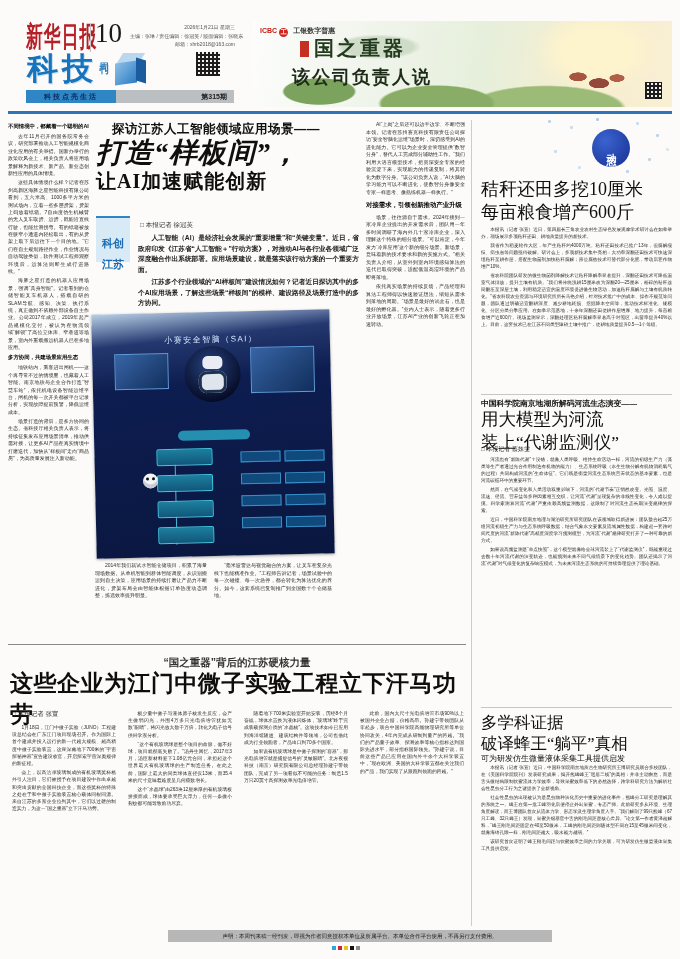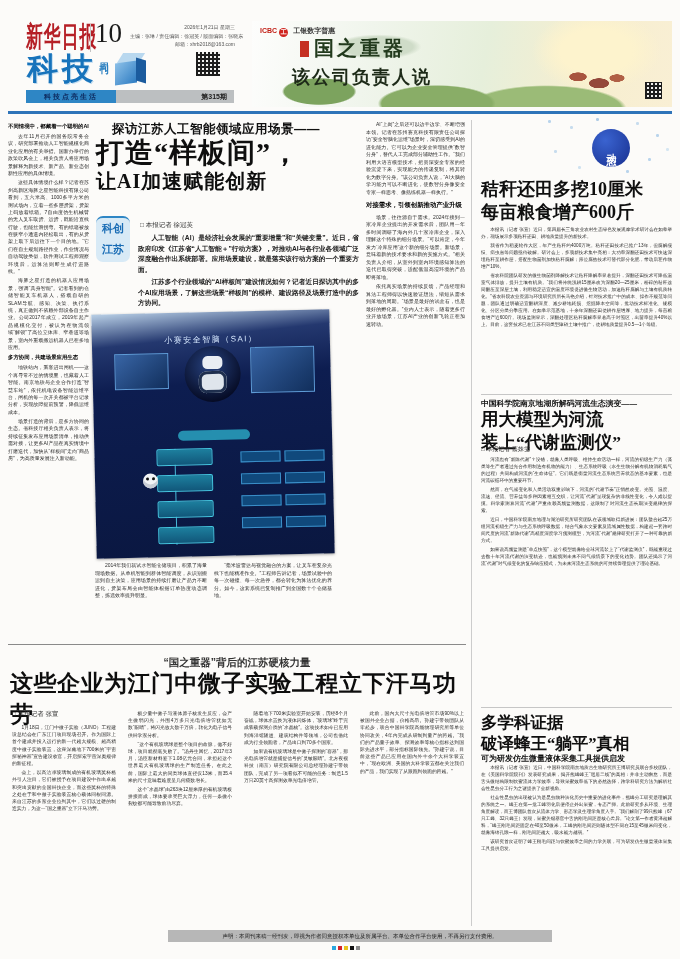--- a/index.html
+++ b/index.html
@@ -53,24 +53,24 @@
   .ad-village{position:absolute;right:46px;bottom:12px;width:60px;height:26px;
       background:
       radial-gradient(14px 7px at 20% 30%, #a8553f 0 60%, transparent 65%),
       radial-gradient(16px 8px at 55% 55%, #94483a 0 60%, transparent 65%),
       radial-gradient(12px 6px at 85% 35%, #b06046 0 60%, transparent 65%);}
   .qr2{right:10px;bottom:8px;width:17px;height:17px;position:absolute;}
   
   .main-rule{left:8px;top:111px;width:664px;height:3px;background:#2f74b9;}
   
   .kicker-f{left:112px;top:121px;font-size:12.5px;font-weight:bold;color:#111;letter-spacing:0.5px;}
-  .hl1{left:96px;top:134px;font-size:28px;font-weight:bold;color:#0f0f0f;letter-spacing:1px;}
+  .hl1{left:96px;top:134px;font-size:28px;font-weight:bold;color:#0f0f0f;letter-spacing:1px;font-style:italic;}
   .hl2{left:96px;top:168px;font-size:20px;font-weight:bold;color:#0f0f0f;letter-spacing:1px;}
   .tagbox{left:96px;top:216px;width:34px;height:46px;background:#d8eaf6;border-top:2px solid #2e86c5;
-          text-align:center;color:#1a6db5;font-weight:bold;font-size:11px;line-height:1.9;padding-top:0;box-sizing:border-box;border-radius:7px;}
+          text-align:center;color:#1a6db5;font-weight:bold;font-size:11px;line-height:1.9;padding-top:15px;box-sizing:border-box;}
   .byline{font-size:6.5px;color:#333;}
   .lead{left:138px;top:233px;width:221px;height:76px;font-size:6.7px;font-weight:bold;line-height:1.58;color:#222;}
   .feat-image{left:94px;top:312px;width:238px;height:244px;transform:rotate(-1.3deg);overflow:hidden;
       background:linear-gradient(175deg,#b8cfe6 0%,#24386f 13%,#0d1d50 30%,#0a1740 100%);box-shadow:0 1px 3px rgba(0,0,0,.35);}
   .img-title{position:absolute;left:0;top:22px;width:100%;text-align:center;color:#d7e8ff;font-size:8px;letter-spacing:1.5px;}
   .img-robot{position:absolute;left:92px;top:34px;width:56px;height:56px;border-radius:50%;
       background:radial-gradient(circle at 45% 35%,#27427f,#060c26 75%);}
   .img-robot:before{content:"";position:absolute;left:18px;top:10px;width:20px;height:13px;background:#e9edf3;border-radius:5px;}
   .img-robot:after{content:"";position:absolute;left:14px;top:25px;width:28px;height:22px;background:#dfe5ec;border-radius:8px;
       box-shadow:inset 0 0 0 3px #1f2f4e;}
@@ -92,21 +92,21 @@
   .rightcol .crosshead{font-size:6.4px;margin:4px 0;white-space:nowrap;}
   
   .vrule{left:471px;top:120px;width:1px;height:806px;background:#ccc;}
   .badge{left:592px;top:129px;width:38px;height:38px;border-radius:50%;
       background:radial-gradient(circle at 35% 30%,#3a63d0,#172f8e);color:#fff;
       writing-mode:vertical-rl;text-align:center;font-size:10px;font-weight:bold;letter-spacing:3px;
       display:flex;align-items:center;justify-content:center;}
   .badge-dots{left:548px;top:120px;width:2.5px;height:2.5px;border-radius:50%;background:#b9d4ec;
       box-shadow:22px 6px 0 #c7dcee,48px -2px 0 #b0cce6,88px 2px 0 #c7dcee,108px 14px 0 #b9d4ec,
                  6px 30px 0 #c7dcee,100px 38px 0 #b9d4ec,30px 46px 0 #cfe2f0,78px 50px 0 #b9d4ec,118px 28px 0 #d5e6f2;}
-  .sideH{left:481px;width:191px;font-weight:bold;color:#0f0f0f;}
+  .sideH{left:481px;width:191px;font-weight:normal;color:#0f0f0f;}
   .sidebody{left:481px;width:191px;font-size:4.6px;line-height:1.52;}
   .siderule{left:481px;width:191px;height:1px;background:#c6c6c6;}
   .sidekicker{left:481px;width:191px;font-size:7.8px;font-weight:bold;color:#111;}
   
   .bot-rule{left:8px;top:644px;width:458px;height:1px;background:#8a8a8a;}
   .bot-kicker{left:8px;top:656px;width:458px;text-align:center;font-size:10.5px;font-weight:bold;color:#333;}
   .bot-hl{left:10px;top:668px;width:458px;font-size:23px;font-weight:bold;color:#0d0d0d;letter-spacing:0.5px;}
   .botcol{top:710px;width:104px;height:216px;font-size:4.8px;line-height:1.5;}
   
   .footbar{left:168px;top:930px;width:384px;height:12px;background:#b7b7b7;

